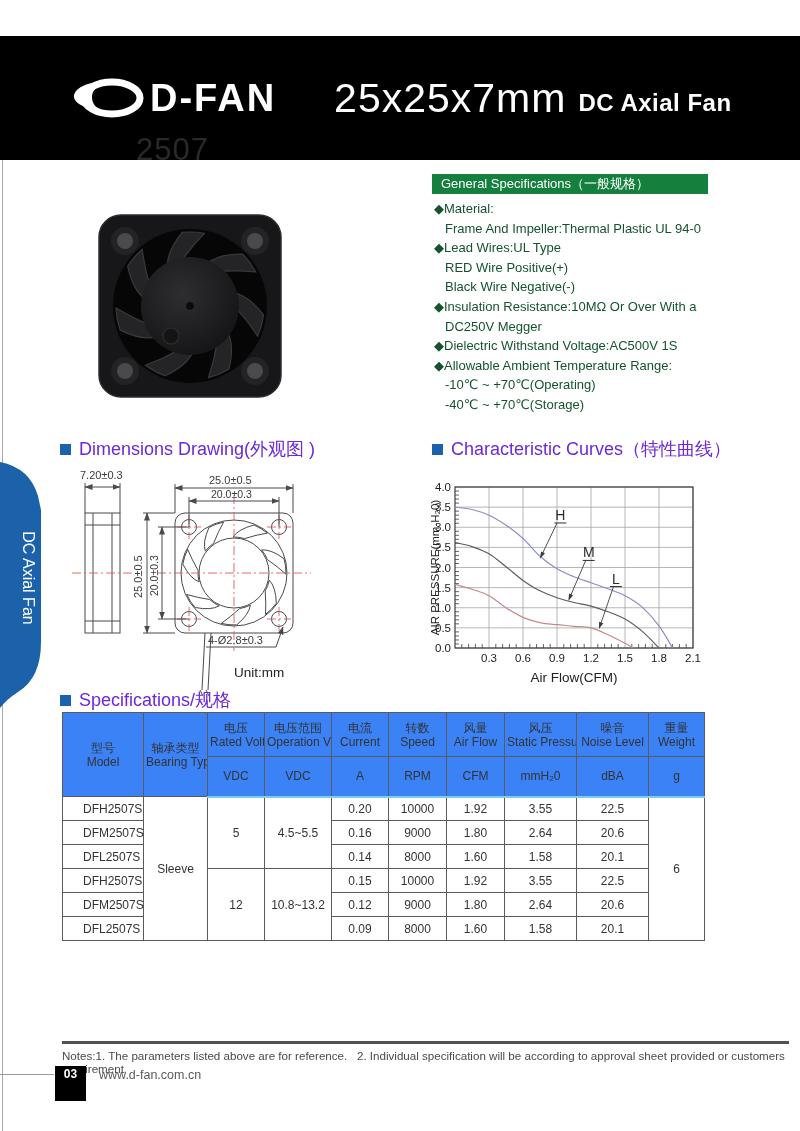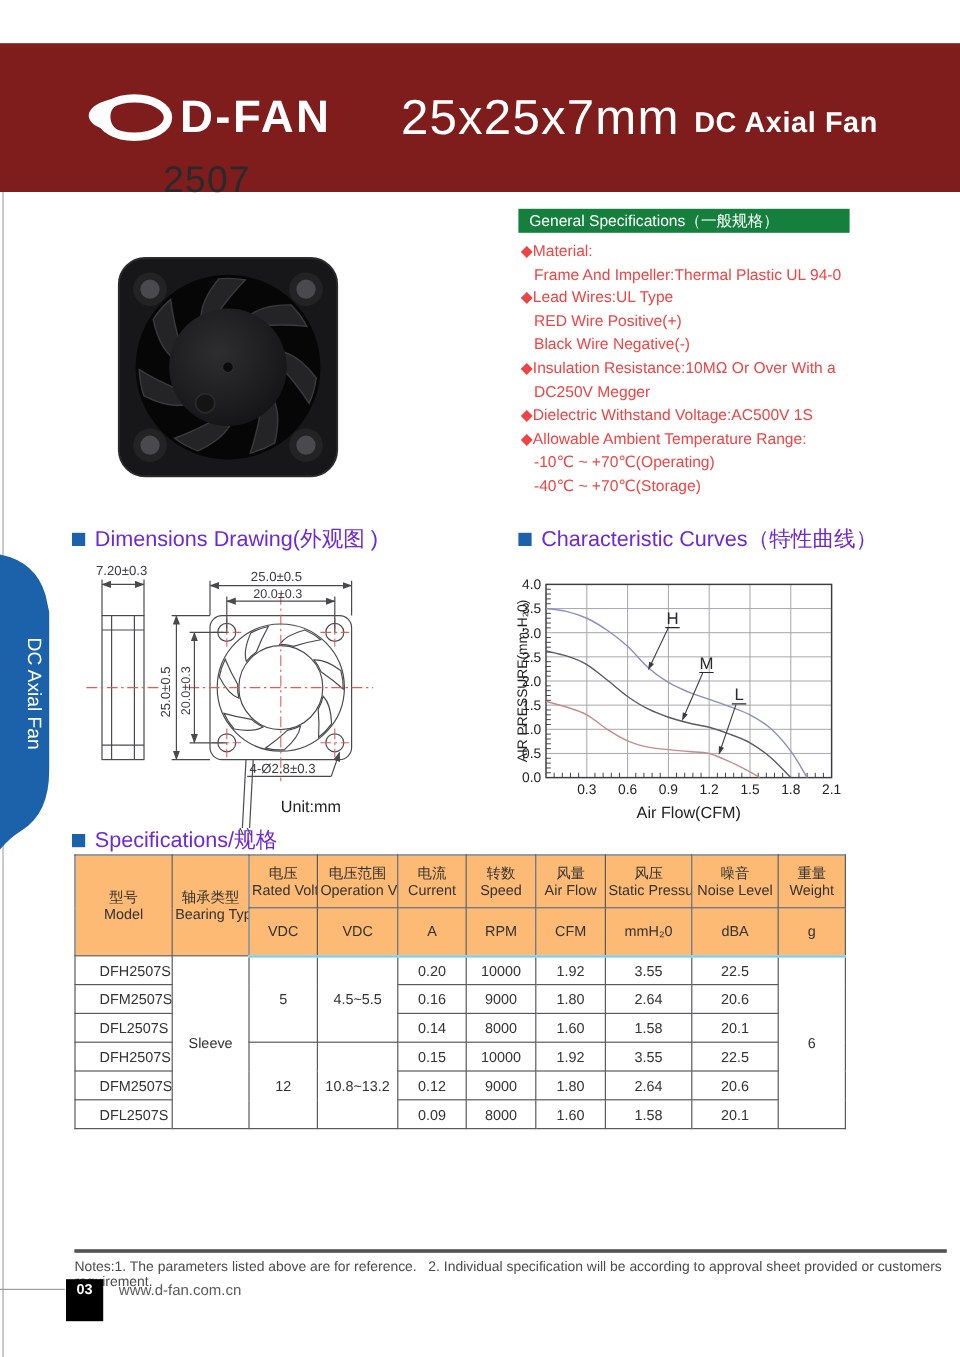--- a/index.html
+++ b/index.html
@@ -15,33 +15,33 @@
   #banner-subtitle{color:#fff;font-size:24px;font-weight:600;margin-left:12px;padding-top:10px;letter-spacing:.5px;}
 
   
   #page-edge{left:2px;top:160px;width:1px;height:971px;background:#a8a8a8;}
 
   #model-title{left:136px;top:132px;font-size:31px;font-weight:500;color:#29292b;letter-spacing:1px;}
 
   
   #gs-bar{left:432px;top:174px;width:276px;height:20px;line-height:20px;color:#fff;
           font-size:13px;padding-left:9px;box-sizing:border-box;}
-  #gs-list{left:434px;top:199px;width:310px;font-size:13px;color:#ef4444;line-height:19.6px;}
+  #gs-list{left:434px;top:199px;width:310px;font-size:13px;color:#14532d;line-height:19.6px;}
   #gs-list .cont{padding-left:11px;}
 
   
   .sec-title{display:flex;align-items:center;font-size:18px;color:#6d28d9;}
   .sec-sq{width:11px;height:11px;margin-right:8px;display:inline-block;}
 
   
   #spec-table{border-collapse:collapse;table-layout:fixed;width:642px;font-size:12px;color:#333;}
   #spec-table th,#spec-table td{border:1px solid #5a5a5e;text-align:center;padding:0 2px;
      overflow:hidden;white-space:nowrap;}
   #spec-table{border:1.5px solid #4a4a4e;}
-  #spec-table thead th{background:#fdba74;font-weight:normal;line-height:14px;}
+  #spec-table thead th{background:#3b82f6;font-weight:normal;line-height:14px;}
   #spec-table thead tr.hmain{height:44px;}
   #spec-table thead tr.units{height:40px;}
   #spec-table thead tr.units th{border-top:1px solid #5a5a5e;border-bottom:2.5px solid #7ccdec;}
   #spec-table tbody tr{height:24px;}
   #spec-table td.model{text-align:left;padding-left:20px;}
 
   
   #notes-rule{left:62px;top:1041px;width:727px;height:3px;background:#525256;}
   #notes-text{left:62px;top:1049px;width:732px;font-size:11.6px;color:#4a4a4a;white-space:pre-wrap;}
   #footer-tick{left:0;top:1074px;width:54px;height:1px;background:#9a9a9a;}
@@ -51,21 +51,21 @@
 
   svg text{font-family:"Liberation Sans","DejaVu Sans",sans-serif;}
 </style>
 </head>
 <body>
 
 <div id="page">
 
   <div id="page-edge" class="abs"></div>
 
-  <div id="top-banner" class="abs" style="background:#7f1d1d;">
+  <div id="top-banner" class="abs" style="background:#000000;">
     <div id="logo-wrap">
       <svg width="72" height="56" viewBox="0 0 72 56">
         <ellipse cx="40" cy="28" rx="28" ry="16" fill="none" stroke="#fff" stroke-width="7"></ellipse>
         <path d="M16,38 C2,34 -2,26 6,19 C12,14 24,11 36,11 C26,15 20,20 20,27 C20,33 23,37 29,40 Z" fill="#fff"></path>
       </svg>
       <span id="logo-text">D-FAN</span>
     </div>
     <span id="banner-title">25x25x7mm</span>
     <span id="banner-subtitle">DC Axial Fan</span>
   </div>

